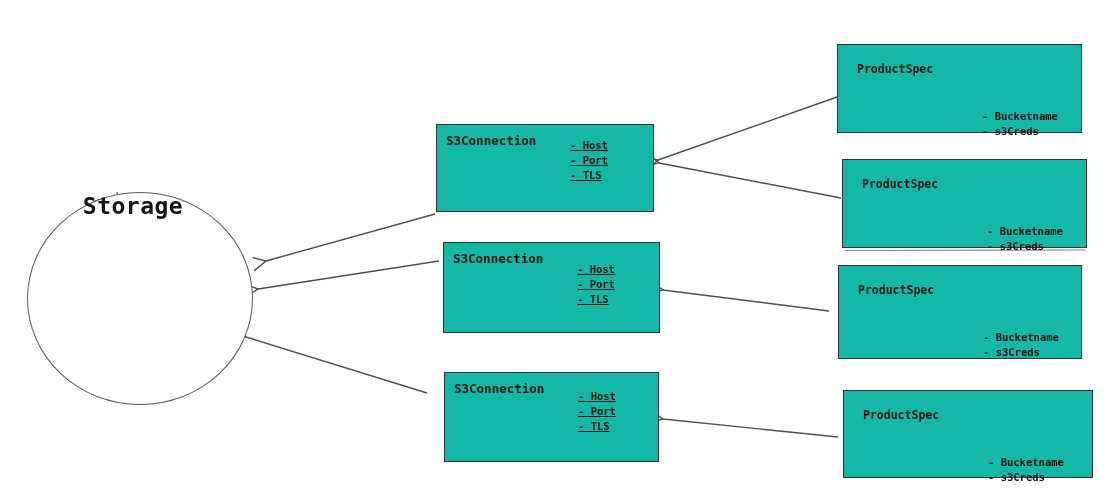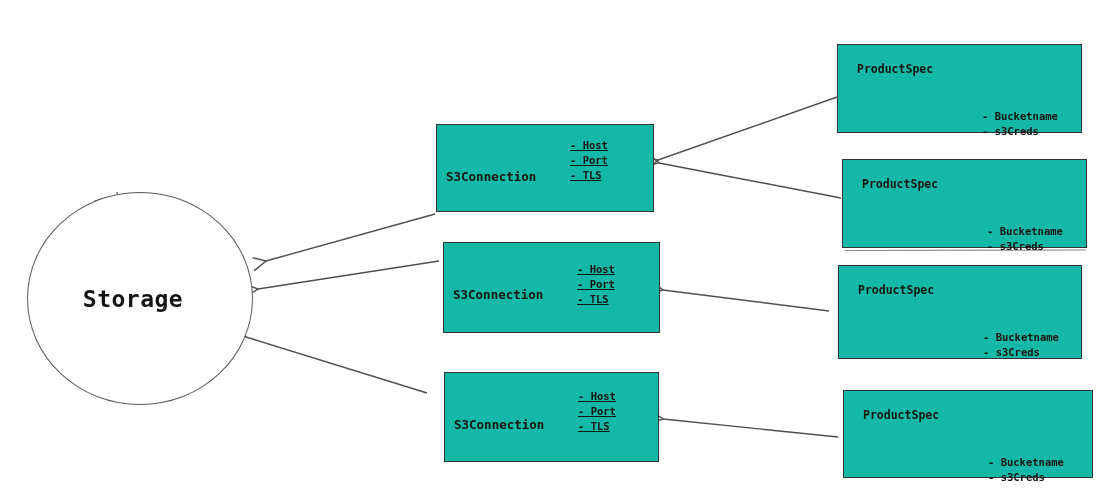--- a/index.html
+++ b/index.html
@@ -25,21 +25,20 @@
   .storage-circle {
     position: absolute;
     left: 27px;
     top: 192px;
     width: 226px;
     height: 213px;
     border: 1.6px solid #5b5b5b;
     border-radius: 50%;
     box-sizing: border-box;
     display: flex;
-    align-items: center;
     justify-content: center;
     background: #ffffff;
   }
   .storage-label {
     font-size: 23px;
     font-weight: 600;
     color: #141414;
     transform: translateX(-7px);
     letter-spacing: 0.5px;
   }
@@ -52,21 +51,20 @@
   .node-title {
     position: absolute;
     color: #141414;
     font-weight: 600;
     white-space: nowrap;
   }
   .s3-box .node-title {
     left: 9px;
     top: 8px;
     font-size: 12.5px;
-    margin-top: 36px;
   }
   .ps-box .node-title {
     left: 19px;
     top: 17px;
     font-size: 11.5px;
   }
   .node-attrs {
     position: absolute;
     color: #141414;
     font-size: 10.5px;

